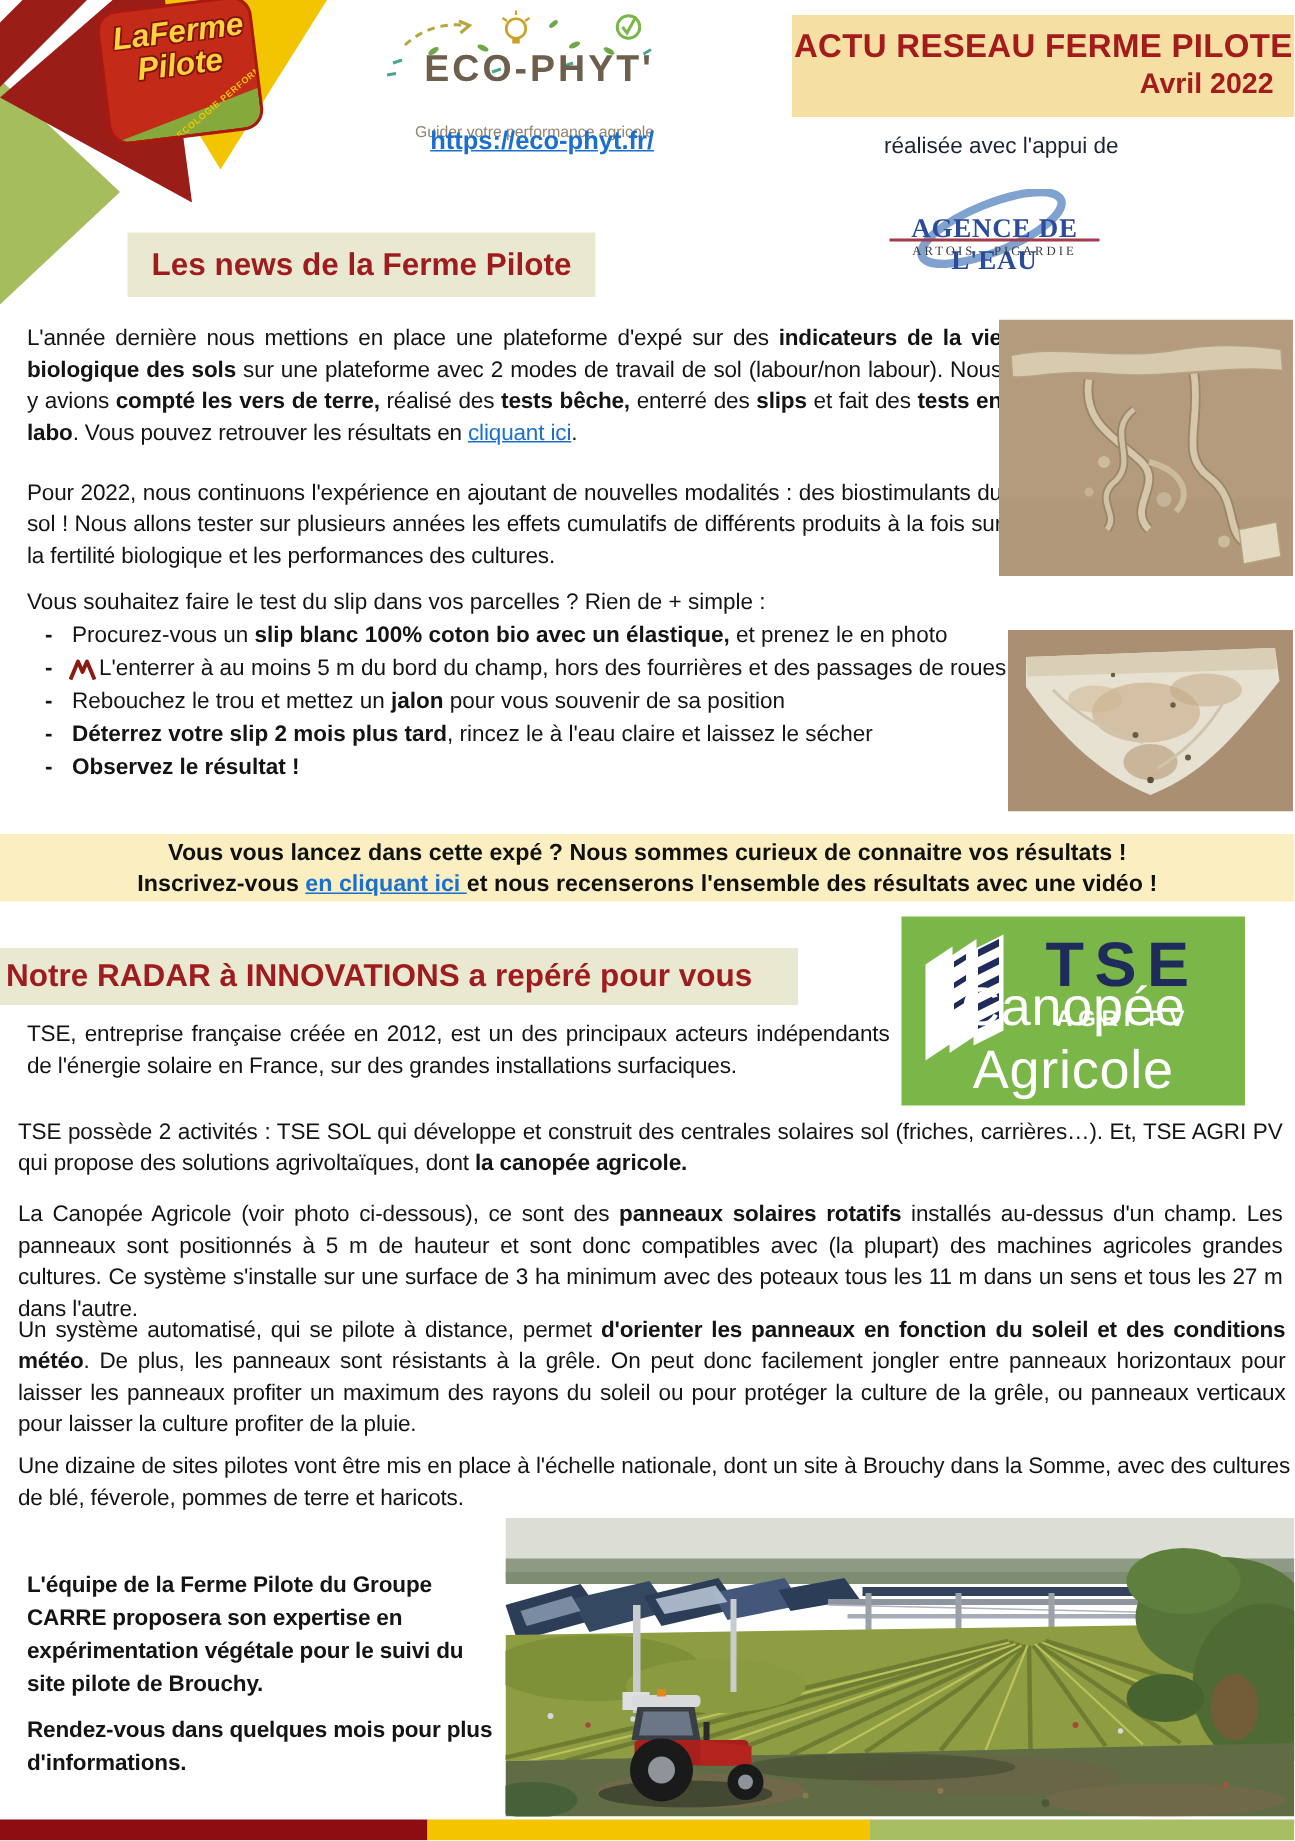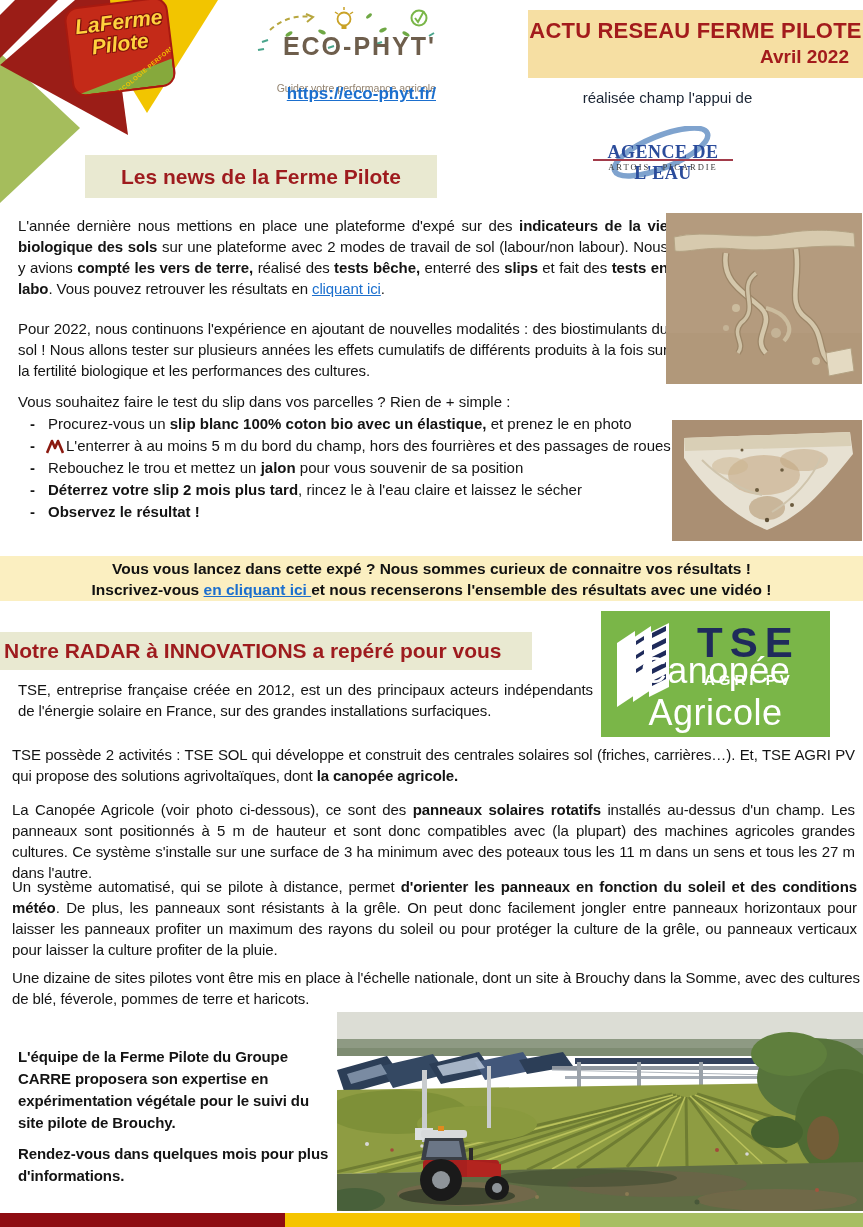--- a/index.html
+++ b/index.html
@@ -43,21 +43,21 @@
   #actu-box .date{text-align:right;padding-right:14px;font-size:19px;font-weight:bold;color:#A31B1C;margin-top:2px;}
   #support{left:560px;top:88px;width:215px;text-align:center;font-size:15px;line-height:20px;color:#1A2433;}
   
   #agence{left:583px;top:126px;width:160px;height:56px;}
   #agence .nm{position:absolute;left:0;top:16px;width:100%;text-align:center;
     font-family:"Liberation Serif",serif;font-size:18px;font-weight:bold;color:#2B4C9B;letter-spacing:0.5px;}
   #agence .rule{position:absolute;left:10px;right:10px;top:33px;height:1.5px;background:#A23B4A;}
   #agence .rg{position:absolute;left:0;top:36px;width:100%;text-align:center;
     font-family:"Liberation Serif",serif;font-size:8.5px;color:#3A3A3A;letter-spacing:2px;}
   
-  #news-band{left:85px;top:155px;width:352px;height:43px;font-size:21px;text-align:center;line-height:43px;}
+  #news-band{left:85px;top:155px;width:312px;height:43px;font-size:21px;text-align:center;line-height:43px;}
   #p1{left:18px;top:215px;width:650px;}
   #p2{left:18px;top:318px;width:650px;}
   #slip{left:18px;top:391px;width:655px;font-size:15px;line-height:22px;color:#141414;}
   #slip ul{margin:0;padding:0;list-style:none;}
   #slip li{position:relative;padding-left:30px;}
   #slip li:before{content:"-";position:absolute;left:12px;font-weight:bold;}
   #slip .warn{position:relative;padding-left:48px;}
   #slip .warn svg{position:absolute;left:28px;top:4px;}
   
   .photo{display:block;}
@@ -137,21 +137,21 @@
     <span class="tagline">Guider votre performance agricole</span>
     <span class="url"><span class="link">https://eco-phyt.fr/</span></span>
   </div>
 
   <div class="abs" id="actu-box">
     <div class="title">ACTU RESEAU FERME PILOTE</div>
     <div class="date">Avril 2022</div>
   </div>
 
   <div class="abs" id="support">
-    <div>réalisée champ l'appui de</div>
+    <div>réalisée avec l'appui de</div>
   </div>
 
   <div class="abs" id="agence">
     <svg width="160" height="56" viewBox="0 0 160 56" style="position:absolute;left:0;top:0;">
       <ellipse cx="78" cy="26" rx="50" ry="16" fill="none" stroke="#7FA3CE" stroke-width="5.5" transform="rotate(-22 78 26)"></ellipse>
     </svg>
     <span class="nm">AGENCE DE L'EAU</span>
     <div class="rule"></div>
     <span class="rg">ARTOIS . PICARDIE</span>
   </div>

